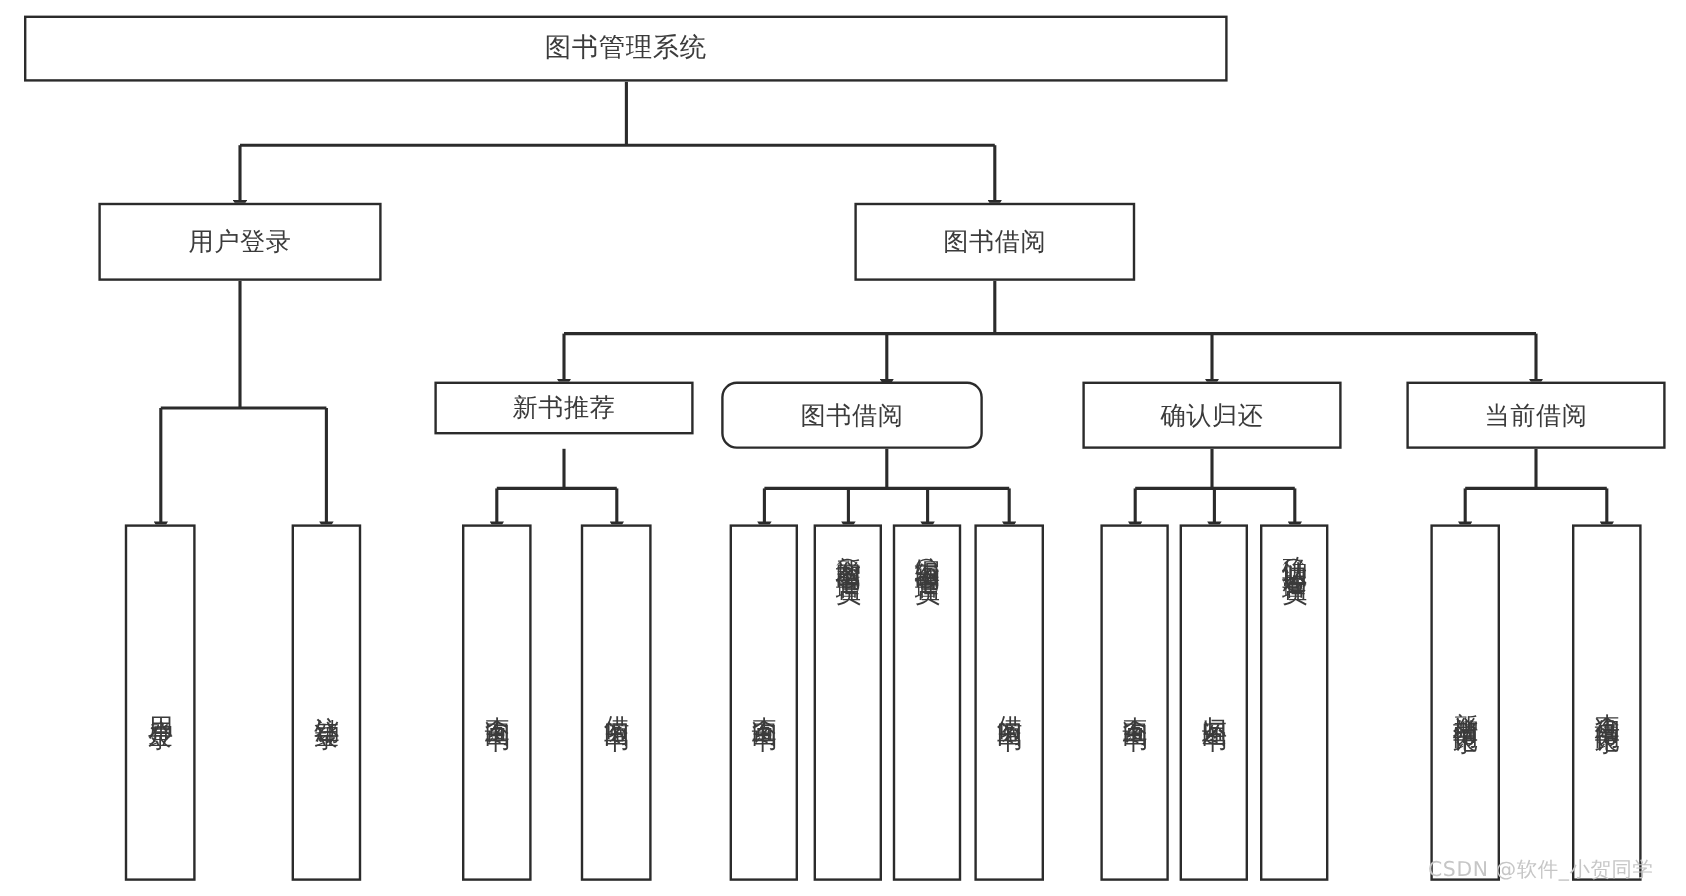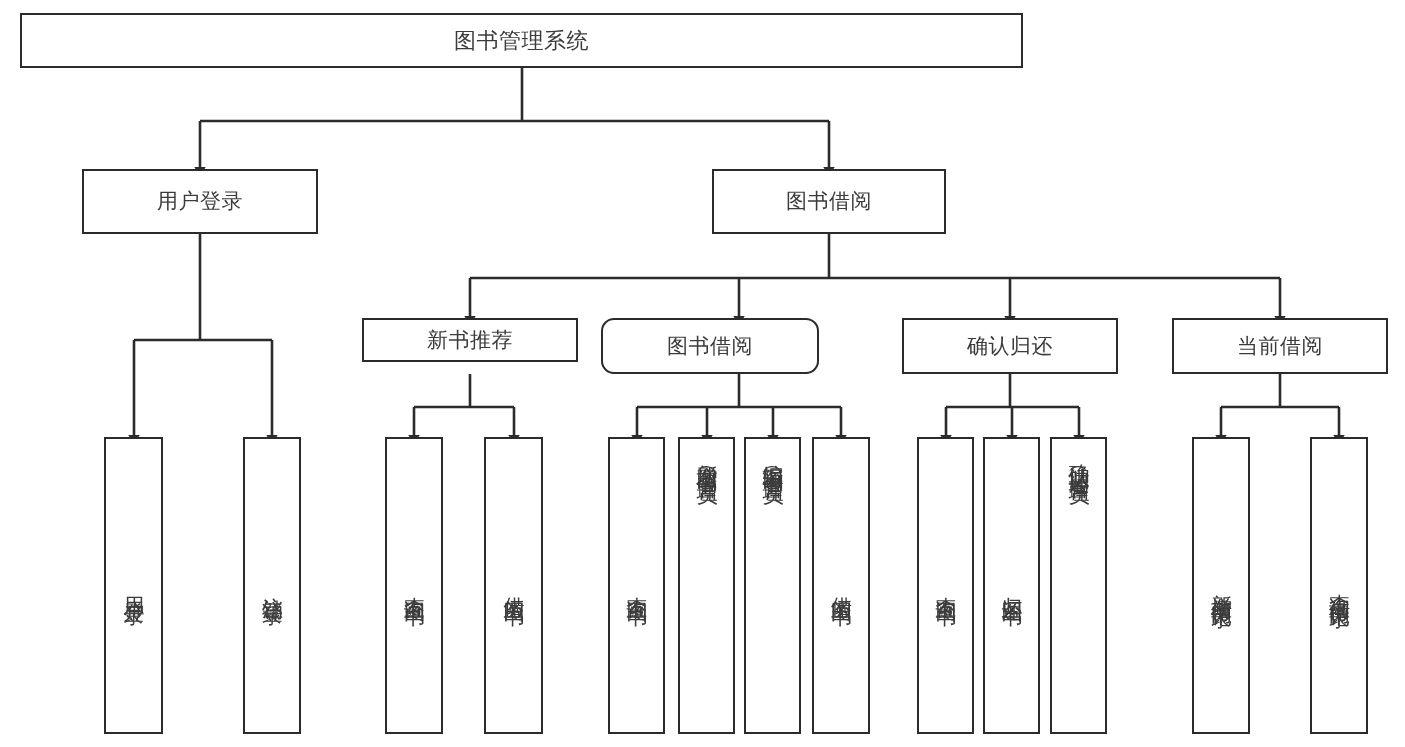--- a/index.html
+++ b/index.html
@@ -178,13 +178,14 @@
         <span class="label">确认归还（管理员）</span>
       </div>
       <div class="node vertical centered" style="left: 1192px; top: 437px; width: 58px; height: 297px;">
         <span class="label">新增借阅记录</span>
       </div>
       <div class="node vertical centered" style="left: 1310px; top: 437px; width: 58px; height: 297px;">
         <span class="label">查询借阅记录</span>
       </div>
     </div>
 
+  <div class="watermark">CSDN @软件_小贺同学</div>
 </div>
 
 </body></html>

